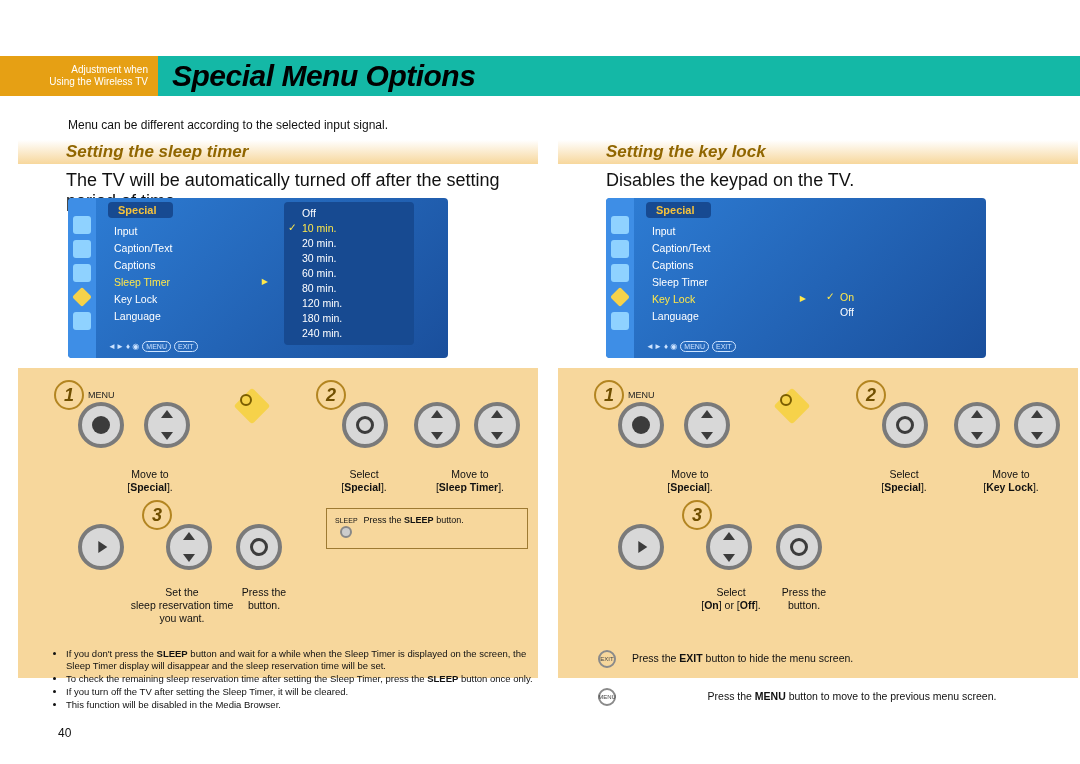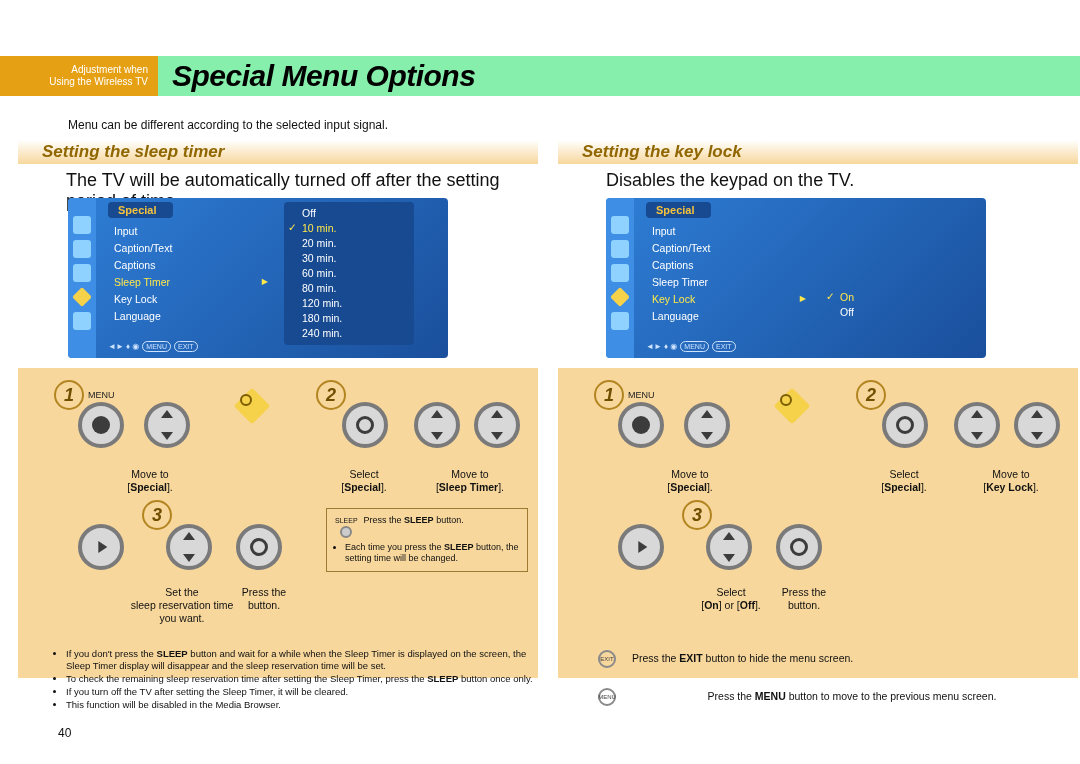--- a/index.html
+++ b/index.html
@@ -1,26 +1,26 @@
 <!DOCTYPE html>
 <html><head>
 <meta charset="utf-8">
 <style>
   * { box-sizing: border-box; margin: 0; padding: 0; }
   body { font-family: Arial, Helvetica, sans-serif; background: #fff; width: 1080px; height: 764px; position: relative; overflow: hidden; font-size: 11px; color: #111; }
   .page { width: 1080px; height: 764px; position: relative; }
   .header { position: absolute; left: 0; top: 52px; width: 1080px; height: 48px; display: flex; align-items: center; }
   .tab { background: #e6a014; color: #fff; font-size: 10px; line-height: 12px; text-align: right; padding: 6px 10px 6px 14px; width: 158px; height: 40px; display: flex; flex-direction: column; justify-content: center; }
-  .hstrip { flex: 1; height: 40px; background: #86efac; display: flex; align-items: center; }
+  .hstrip { flex: 1; height: 40px; background: #14b8a6; display: flex; align-items: center; }
   .main-title { font-size: 30px; font-weight: bold; font-style: italic; color: #000; margin-left: 14px; letter-spacing: -0.5px; }
   .intro { position: absolute; left: 68px; top: 118px; font-size: 12px; }
   .pagecol { position: absolute; left: 18px; top: 140px; width: 520px; }
   .pagecol.right { left: 558px; }
   .bar { height: 24px; background: linear-gradient(#fff, #f7d79c); display: flex; align-items: center; }
-  .section-title { font-size: 17px; font-weight: bold; font-style: italic; color: #906600; margin-left: 24px; }
+  .section-title { font-size: 17px; font-weight: bold; font-style: italic; color: #906600; margin-left: 48px; }
   .section-body { padding: 6px 0 0 48px; font-size: 18px; }
   .tvmenu { position: absolute; width: 380px; height: 160px; background: linear-gradient(135deg, #2e7ed6, #1a4f9c); border-radius: 4px; overflow: hidden; color: #fff; font-size: 10.5px; }
   .tvmenu-sleep { left: 68px; top: 198px; }
   .tvmenu-keylock { left: 606px; top: 198px; }
   .tv-rail { position: absolute; left: 0; top: 0; width: 28px; height: 100%; background: #3e8ee6; display: flex; flex-direction: column; align-items: center; padding-top: 18px; gap: 6px; }
   .rail-ic { width: 18px; height: 18px; background: #8fd2ff; border-radius: 3px; }
   .rail-ic.key { position: relative; background: transparent; }
   .rail-ic.key::after { content: ''; position: absolute; width: 14px; height: 14px; background: #f6d24a; transform: rotate(45deg); left: 2px; top: 2px; border-radius: 2px; }
   .tv-title { position: absolute; left: 40px; top: 4px; background: #174a91; border-radius: 4px; padding: 2px 16px 2px 10px; color: #f5c23c; font-weight: bold; font-size: 11px; }
   .tv-list { position: absolute; left: 40px; top: 24px; width: 160px; }
@@ -211,23 +211,20 @@
     <div class="label" style="left:208px;top:218px;width:76px;"><span>Press the</span><br><span>button.</span></div>
 
     <div class="note-box" style="left:308px;top:140px;width:202px;">
       <div class="hdr">
         <div style="text-align:center;">
           <div style="font-size:7px;">SLEEP</div>
           <div class="sleepdot" style="margin:0 auto;"></div>
         </div>
         <div><span>Press the </span><b>SLEEP</b><span> button.</span></div>
       </div>
-      <ul>
-        <li>Each time you press the <b>SLEEP</b> button, the setting time will be changed.</li>
-      </ul>
     </div>
   </div>
 
   <div class="steps steps-keylock">
     <div class="numcirc" style="left:36px;top:12px;">1</div>
     <div class="menu-lbl" style="left:70px;top:22px;">MENU</div>
     <div class="remote" style="left:60px;top:34px;">
         <div class="center"></div>
       </div>
     <div class="remote updown" style="left:126px;top:34px;"></div>

